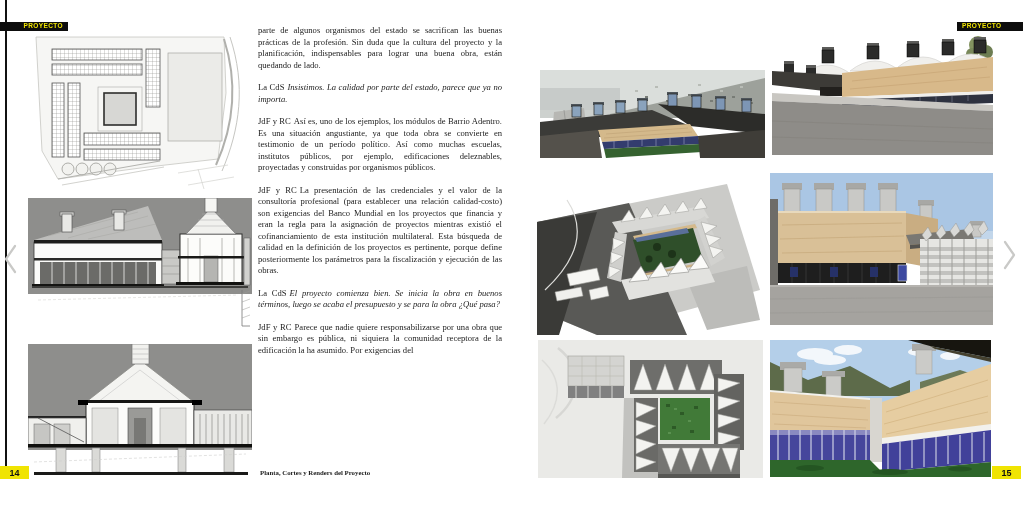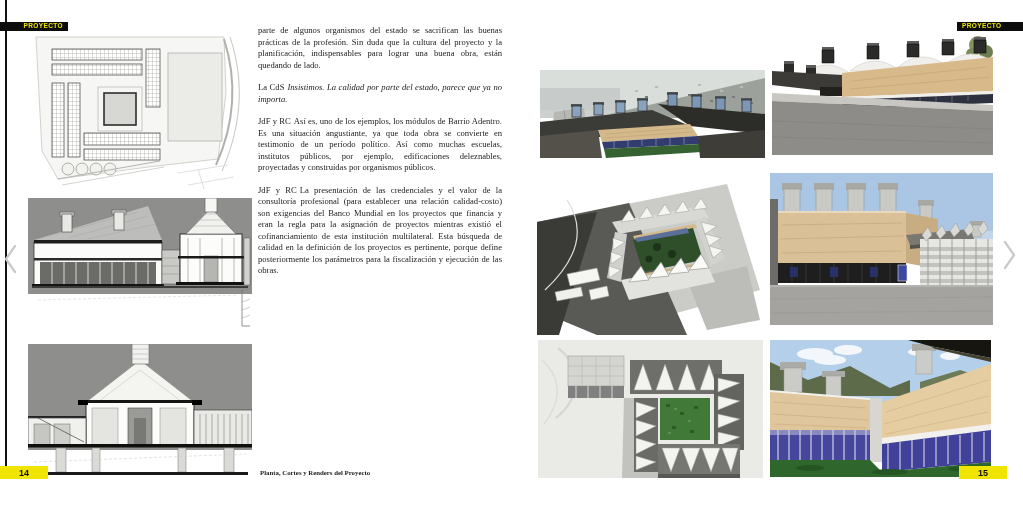--- a/index.html
+++ b/index.html
@@ -25,25 +25,25 @@
   .r3c1{left:538px;top:340px;width:225px;height:138px;}
   .r3c2{left:770px;top:340px;width:221px;height:137px;}
   
   .text-col{position:absolute;left:258px;top:25px;width:244px;
             font-size:8.6px;line-height:11.5px;text-align:justify;color:#1c1c1c;}
   .text-col p{margin:0 0 11px 0;}
   .lead{font-weight:normal;font-style:normal;margin-right:3px;}
   p.qa{font-style:italic;}
   
   .caption{position:absolute;left:260px;top:469px;font-size:6.8px;font-weight:bold;color:#222;}
-  .pagenum{position:absolute;top:466px;width:48px;height:13px;background:#F0E402;
+  .pagenum{position:absolute;top:466px;width:29px;height:13px;background:#F0E402;
            display:flex;align-items:center;justify-content:center;
            font-family:"Liberation Sans",sans-serif;font-size:9px;font-weight:bold;color:#111;}
   .pagenum-left{left:0;}
-  .pagenum-right{right:16px;}
+  .pagenum-right{right:2px;}
   
   .nav{position:absolute;background:none;border:none;padding:0;cursor:pointer;width:18px;height:32px;}
   .nav-prev{left:2px;top:243px;}
   .nav-next{left:1000px;top:239px;}
 </style>
 </head>
 <body>
 
 <div id="spread">
 
@@ -149,20 +149,22 @@
       <path d="M6 118 L218 110" stroke="#cfcfcc" stroke-width="0.6" stroke-dasharray="3 2"></path>
       <rect x="6" y="128" width="214" height="3" fill="#1a1a18"></rect>
     </svg>
   </figure>
 
   <div class="text-col">
     <p><span>parte de algunos organismos del estado se sacrifican las buenas prácticas de la profesión. Sin duda que la cultura del proyecto y la planificación, indispensables para lograr una buena obra, están quedando de lado.</span></p>
     <p class="qa"><span class="lead">La CdS</span><span>Insistimos. La calidad por parte del estado, parece que ya no importa.</span></p>
     <p><span class="lead">JdF y RC</span><span>Así es, uno de los ejemplos, los módulos de Barrio Adentro. Es una situación angustiante, ya que toda obra se convierte en testimonio de un período político. Así como muchas escuelas, institutos públicos, por ejemplo, edificaciones deleznables, proyectadas y construidas por organismos públicos.</span></p>
     <p><span class="lead">JdF y RC</span><span>La presentación de las credenciales y el valor de la consultoría profesional (para establecer una relación calidad-costo) son exigencias del Banco Mundial en los proyectos que financia y eran la regla para la asignación de proyectos mientras existió el cofinanciamiento de esta institución multilateral. Esta búsqueda de calidad en la definición de los proyectos es pertinente, porque define posteriormente los parámetros para la fiscalización y ejecución de las obras.</span></p>
+    <p class="qa"><span class="lead">La CdS</span><span>El proyecto comienza bien. Se inicia la obra en buenos términos, luego se acaba el presupuesto y se para la obra ¿Qué pasa?</span></p>
+    <p><span class="lead">JdF y RC</span><span>Parece que nadie quiere responsabilizarse por una obra que sin embargo es pública, ni siquiera la comunidad receptora de la edificación la ha asumido. Por exigencias del</span></p>
   </div>
 
   <div class="caption">Planta, Cortes y Renders del Proyecto</div>
   <div class="pagenum pagenum-left">
       <span>14</span>
     </div>
 
   <div class="tag tag-right">
     <span class="tag-text">PROYECTO</span>
   </div>

